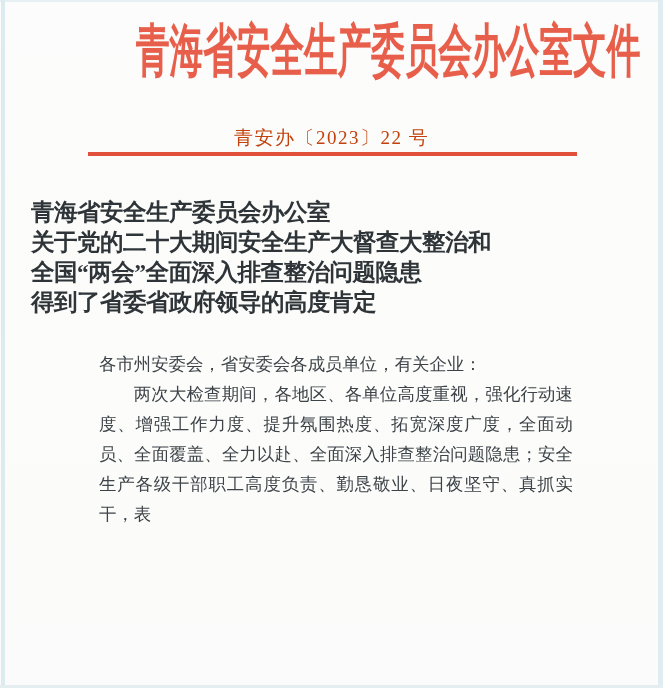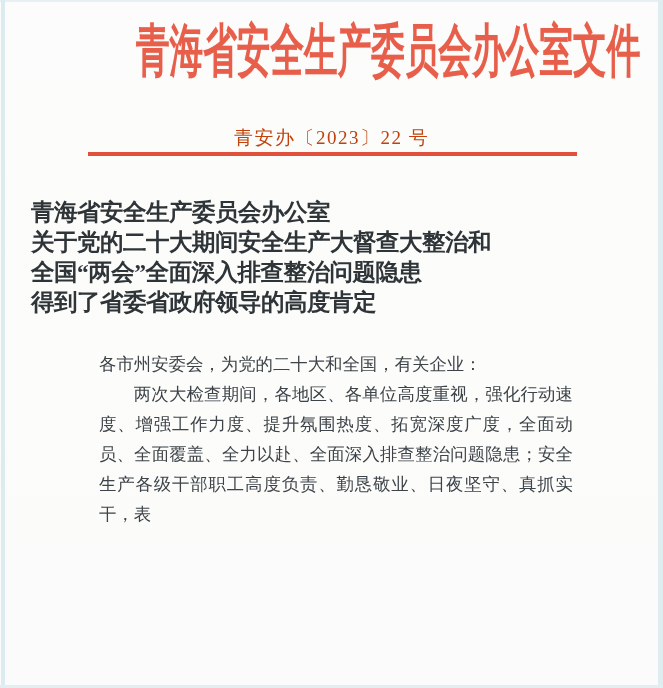--- a/index.html
+++ b/index.html
@@ -121,17 +121,17 @@
   <div class="red-rule"></div>
 
   <div class="doc-title">
     <div class="title-line">青海省安全生产委员会办公室</div>
     <div class="title-line">关于党的二十大期间安全生产大督查大整治和</div>
     <div class="title-line">全国“两会”全面深入排查整治问题隐患</div>
     <div class="title-line">得到了省委省政府领导的高度肯定</div>
   </div>
 
   <div class="doc-body">
-    <p class="salutation">各市州安委会，为党的二十大和全国，有关企业：</p>
+    <p class="salutation">各市州安委会，省安委会各成员单位，有关企业：</p>
     <p class="para">两次大检查期间，各地区、各单位高度重视，强化行动速度、增强工作力度、提升氛围热度、拓宽深度广度，全面动员、全面覆盖、全力以赴、全面深入排查整治问题隐患；安全生产各级干部职工高度负责、勤恳敬业、日夜坚守、真抓实干，表</p>
   </div>
 
 </div>
 
 </body></html>

